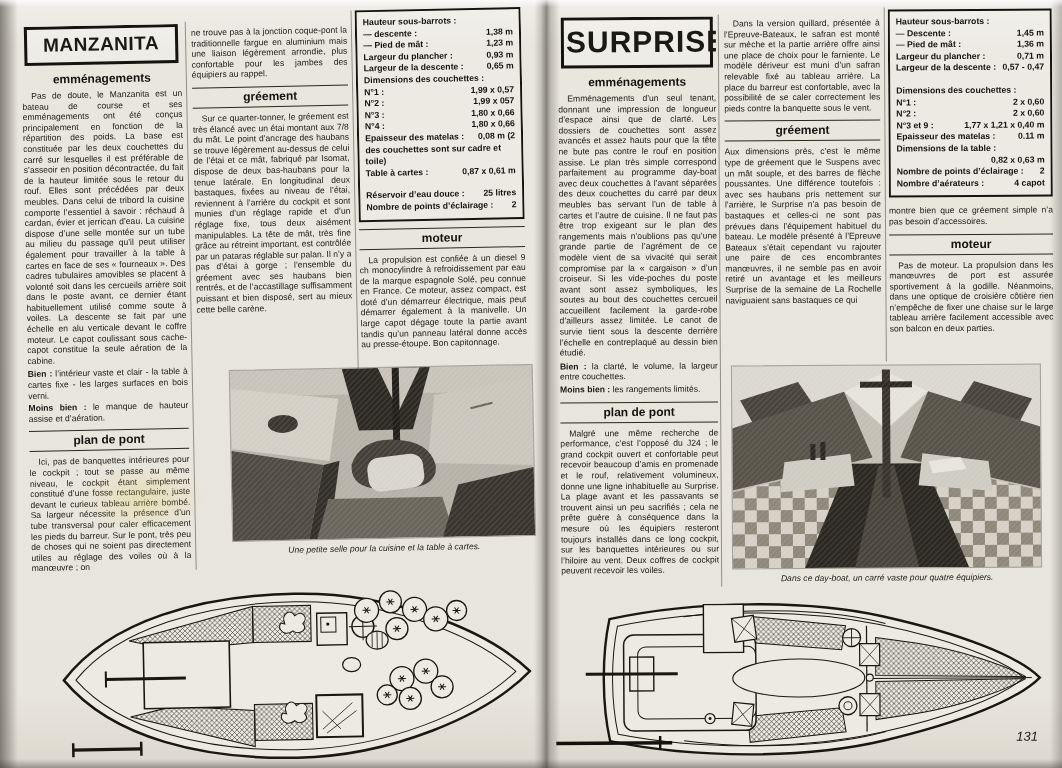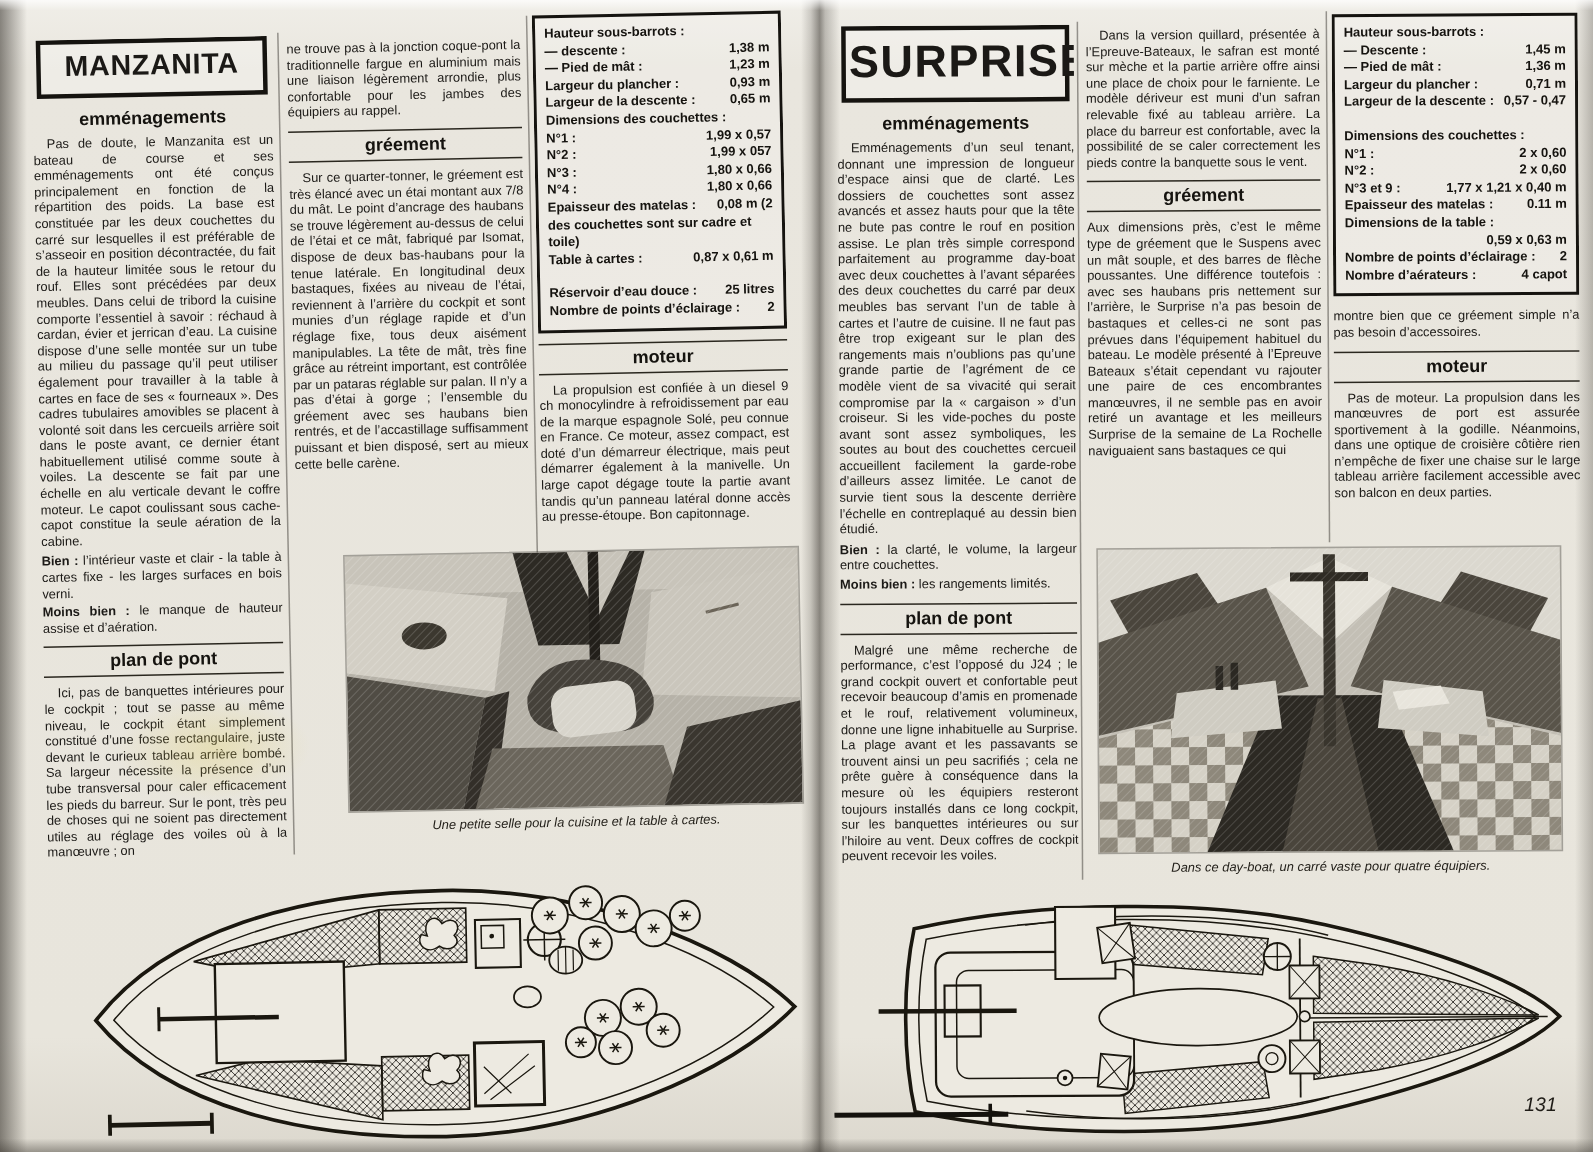--- a/index.html
+++ b/index.html
@@ -329,21 +329,21 @@
           <div class="spec-row">
             <span class="l">Epaisseur des matelas :</span>
             <span class="v">0.11 m</span>
           </div>
           <div class="spec-row">
             <span class="l">Dimensions de la table :</span>
             <span class="v"></span>
           </div>
           <div class="spec-row">
             <span class="l"></span>
-            <span class="v">0,59 x 0,63 m</span>
+            <span class="v">0,82 x 0,63 m</span>
           </div>
           <div class="spec-row">
             <span class="l">Nombre de points d’éclairage :</span>
             <span class="v">2</span>
           </div>
           <div class="spec-row">
             <span class="l">Nombre d’aérateurs :</span>
             <span class="v">4 capot</span>
           </div>
         </div>

